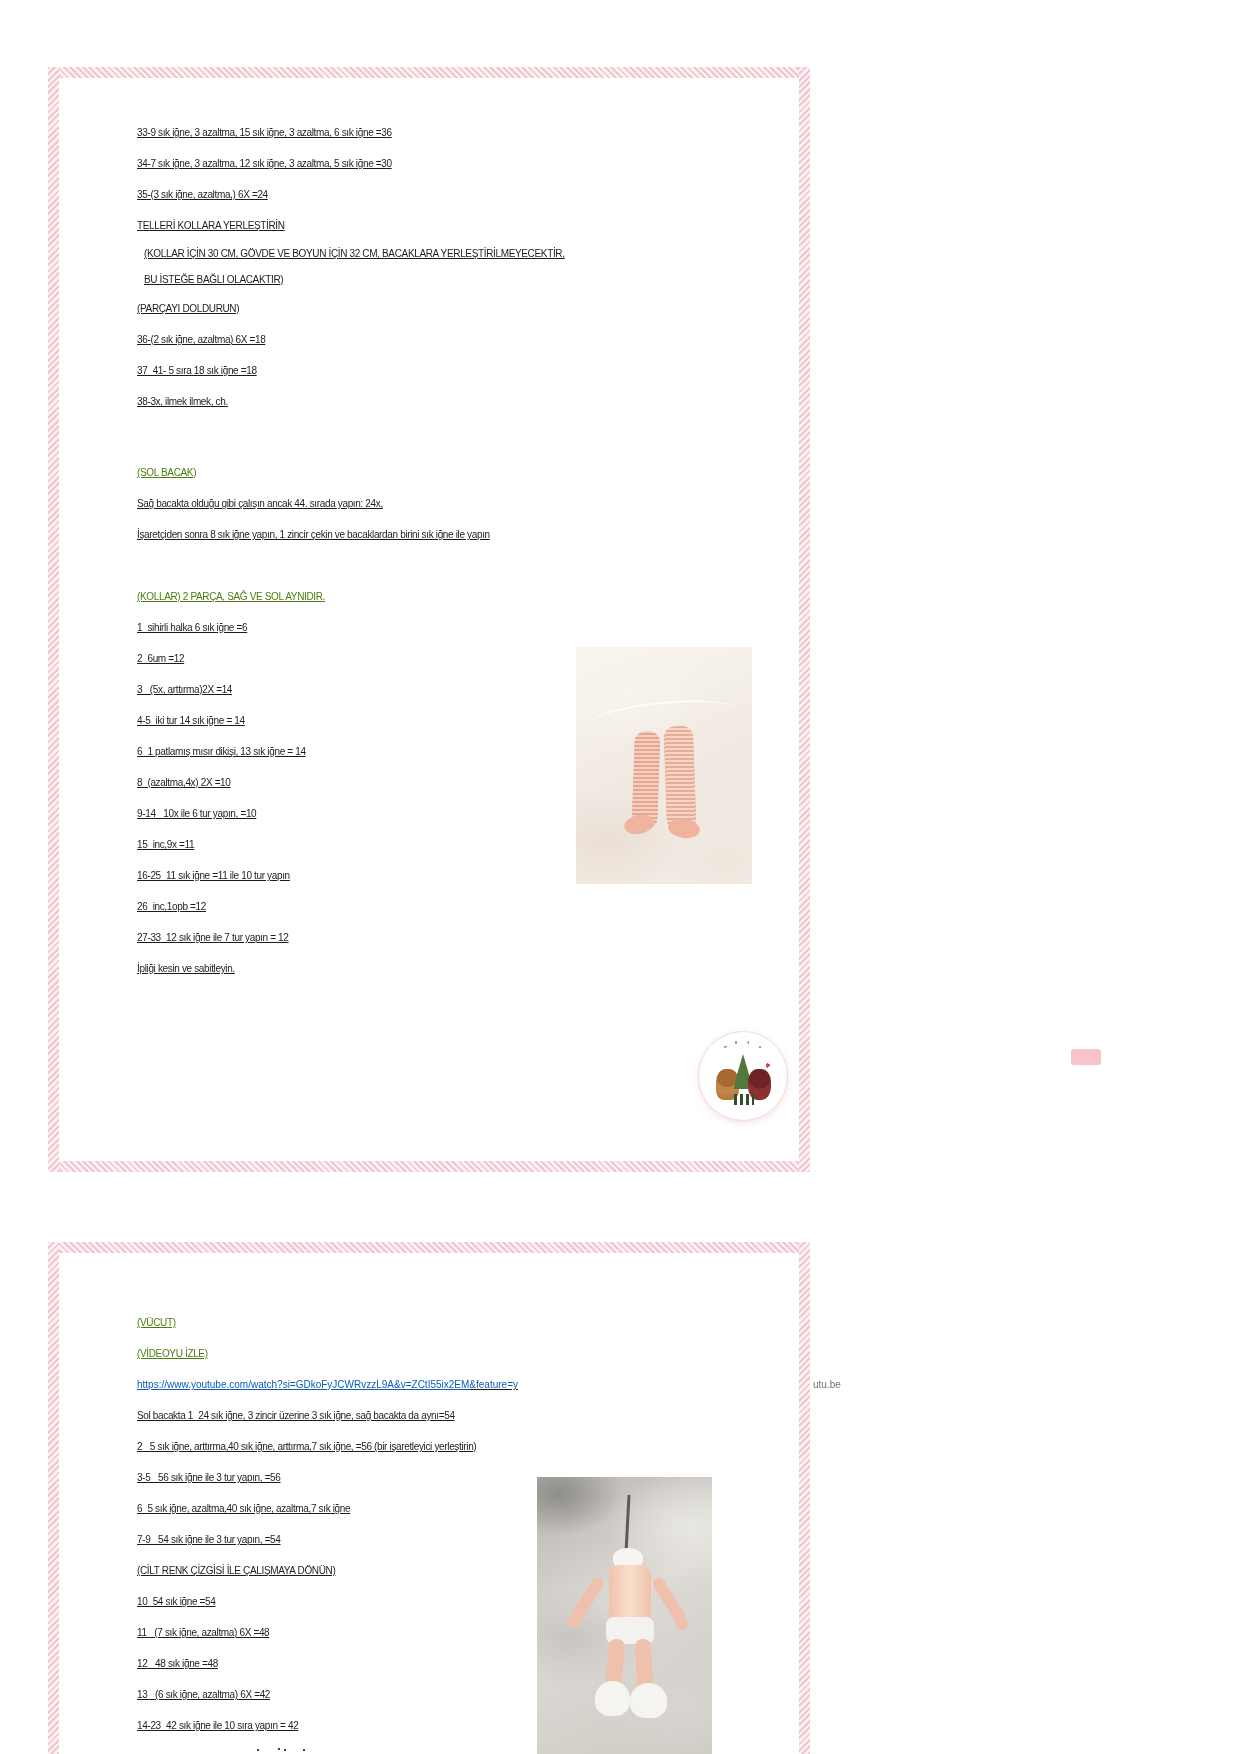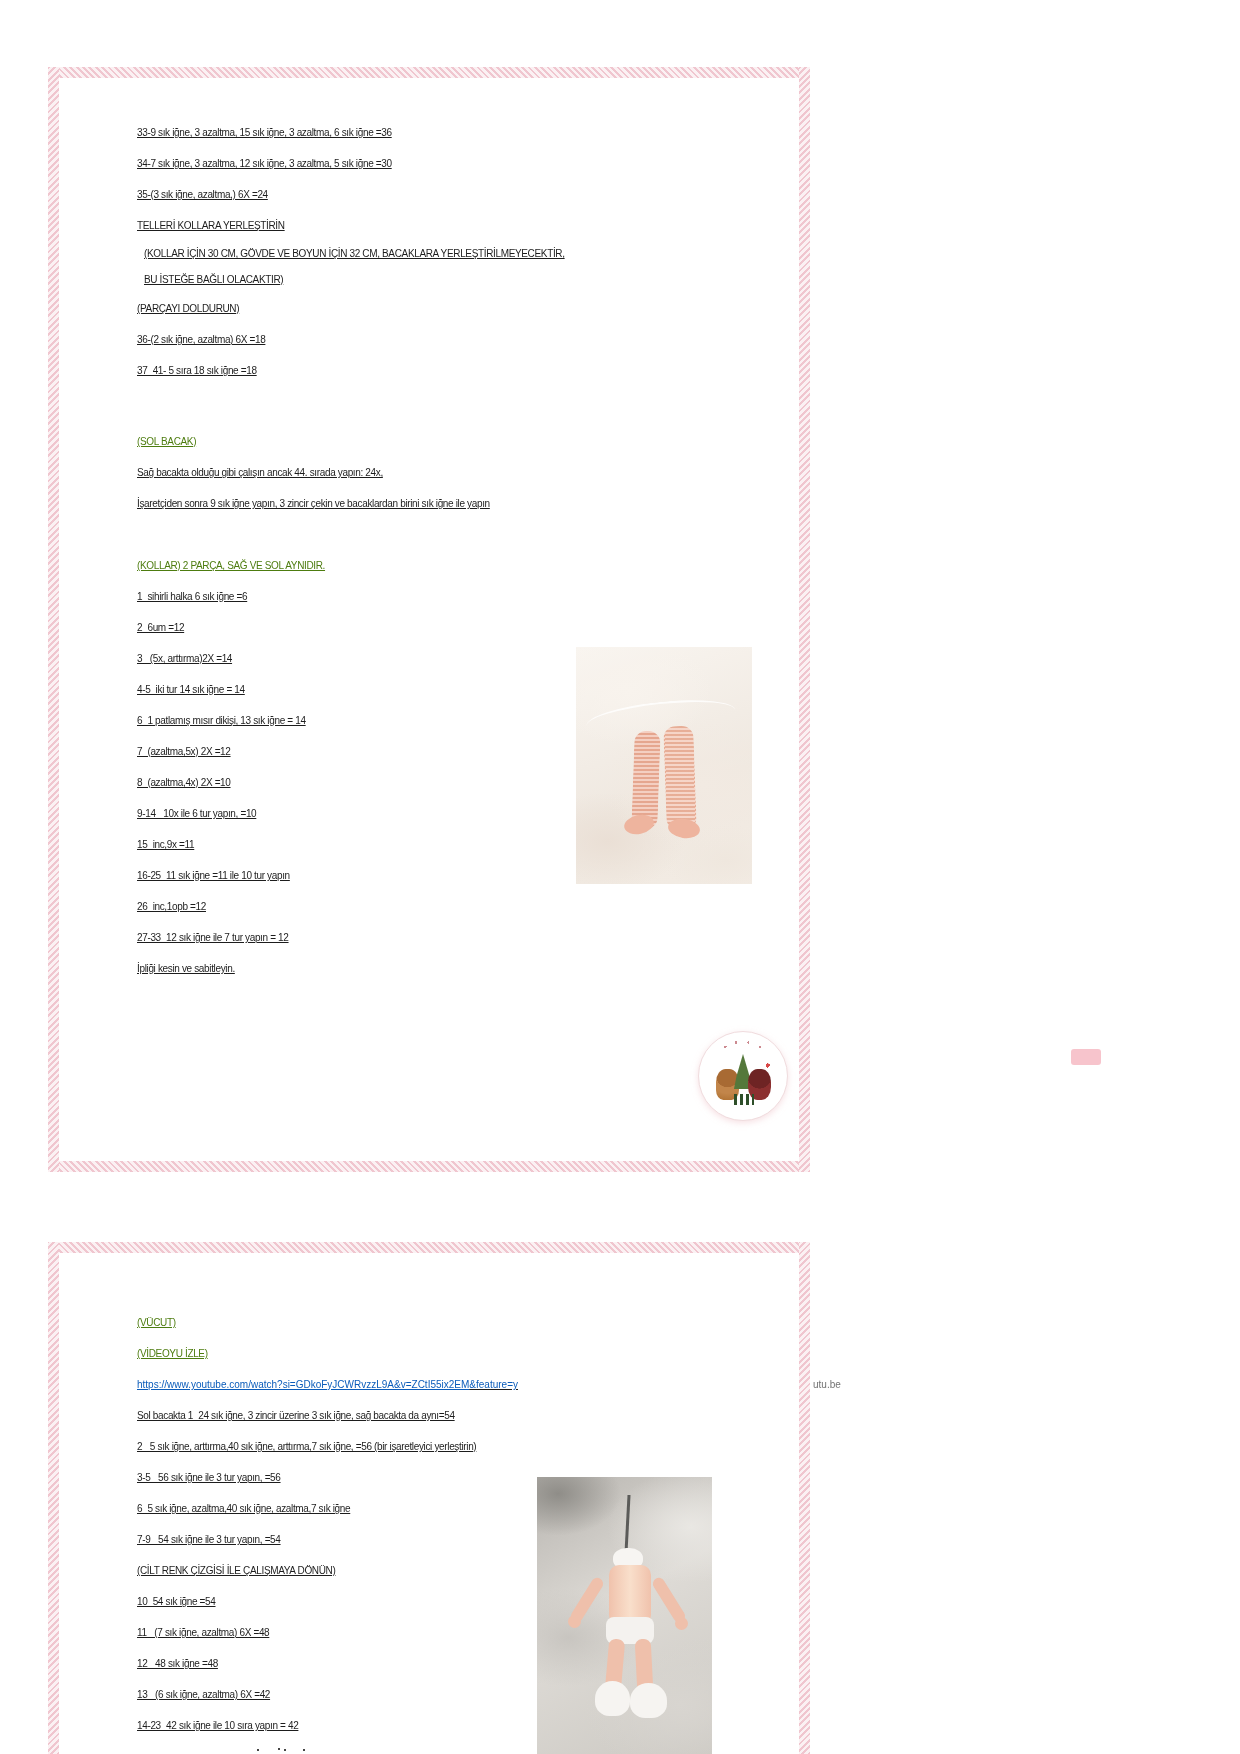--- a/index.html
+++ b/index.html
@@ -117,36 +117,36 @@
   <div class="content">
     <div class="line">33-9 sık iğne, 3 azaltma, 15 sık iğne, 3 azaltma, 6 sık iğne =36</div>
     <div class="line">34-7 sık iğne, 3 azaltma, 12 sık iğne, 3 azaltma, 5 sık iğne =30</div>
     <div class="line">35-(3 sık iğne, azaltma,) 6X =24</div>
     <div class="line">TELLERİ KOLLARA YERLEŞTİRİN</div>
     <div class="line tight">(KOLLAR İÇİN 30 CM, GÖVDE VE BOYUN İÇİN 32 CM, BACAKLARA YERLEŞTİRİLMEYECEKTİR,</div>
     <div class="line tight">BU İSTEĞE BAĞLI OLACAKTIR)</div>
     <div class="line">(PARÇAYI DOLDURUN)</div>
     <div class="line">36-(2 sık iğne, azaltma) 6X =18</div>
     <div class="line">37_41- 5 sıra 18 sık iğne =18</div>
+    <div class="line">38-3x, ilmek ilmek, ch.</div>
 
     <div class="sp40"></div>
 
     <div class="line red">(SOL BACAK)</div>
     <div class="line">Sağ bacakta olduğu gibi çalışın ancak 44. sırada yapın: 24x,</div>
-    <div class="line">İşaretçiden sonra 9 sık iğne yapın, 3 zincir çekin ve bacaklardan birini sık iğne ile yapın</div>
+    <div class="line">İşaretçiden sonra 8 sık iğne yapın, 1 zincir çekin ve bacaklardan birini sık iğne ile yapın</div>
 
     <div class="sp31"></div>
 
     <div class="line red">(KOLLAR) 2 PARÇA, SAĞ VE SOL AYNIDIR.</div>
     <div class="line">1_sihirli halka 6 sık iğne =6</div>
     <div class="line">2_6um =12</div>
     <div class="line">3_ (5x, arttırma)2X =14</div>
     <div class="line">4-5_iki tur 14 sık iğne = 14</div>
     <div class="line">6_1 patlamış mısır dikişi, 13 sık iğne = 14</div>
-    <div class="line">7_(azaltma,5x) 2X =12</div>
     <div class="line">8_(azaltma,4x) 2X =10</div>
     <div class="line">9-14_ 10x ile 6 tur yapın, =10</div>
     <div class="line">15_inc,9x =11</div>
     <div class="line">16-25_11 sık iğne =11 ile 10 tur yapın</div>
     <div class="line">26_inc,1opb =12</div>
     <div class="line">27-33_12 sık iğne ile 7 tur yapın = 12</div>
     <div class="line">İpliği kesin ve sabitleyin.</div>
   </div>
 
   <div class="photo" id="arms-photo">

